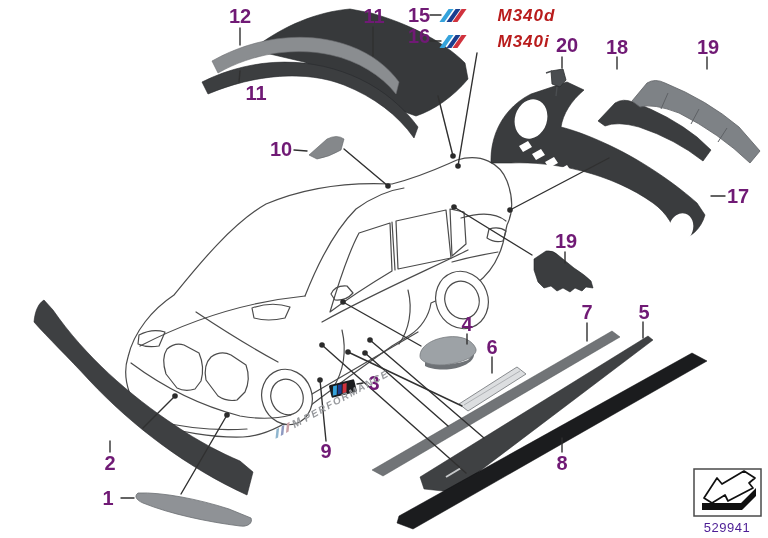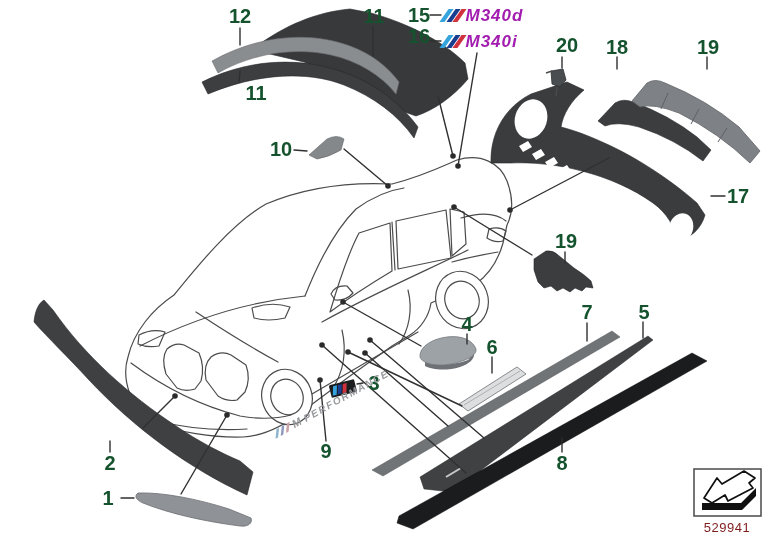--- a/index.html
+++ b/index.html
@@ -3,53 +3,53 @@
 <meta charset="utf-8">
 <style>
   html,body{margin:0;padding:0;background:#e8e8e8;}
   .stage{
     position:relative;width:768px;height:538px;background:#ffffff;
     overflow:hidden;font-family:"Liberation Sans",sans-serif;
   }
   .stage svg{position:absolute;left:0;top:0;}
   .callout{
     position:absolute;transform:translate(-50%,-50%);
-    font:700 20px "Liberation Sans",sans-serif;color:#14532d;
+    font:700 20px "Liberation Sans",sans-serif;color:#701a75;
     line-height:1;letter-spacing:0;cursor:default;user-select:none;
   }
   .badge{
     position:absolute;display:flex;align-items:center;height:22px;
   }
   .badge .stripes{display:flex;align-items:center;margin-right:2px;}
   .badge .stripe{width:5px;height:13px;transform:skewX(-35deg);margin-right:1.5px;}
   .badge .s1{background:#35a3dc;}
   .badge .s2{background:#1a3e8f;}
   .badge .s3{background:#d0323d;}
   .badge .badge-text{
     font:900 17px "Liberation Sans",sans-serif;font-style:italic;
-    color:#a21caf;letter-spacing:1px;line-height:1;
+    color:#b91c1c;letter-spacing:1px;line-height:1;margin-left:32px;
   }
   .side-logo{
     position:absolute;left:276px;top:428px;transform:rotate(-29deg);
     transform-origin:left center;display:flex;align-items:center;gap:2px;
     color:#97999d;
   }
   .side-logo .stripe{width:3px;height:8px;transform:skewX(-35deg);margin-right:1px;}
   .side-logo .s1{background:#8fb6cf;}
   .side-logo .s2{background:#8d99c0;}
   .side-logo .s3{background:#c9a0a6;}
   .side-logo .m{font:900 11px "Liberation Sans",sans-serif;font-style:italic;margin:0 2px 0 1px;}
   .side-logo .txt{font:700 10px "Liberation Sans",sans-serif;font-style:italic;letter-spacing:1.6px;}
   .copyright{
     position:absolute;left:9px;top:506px;
     font:600 17px "Liberation Sans",sans-serif;color:#161616;letter-spacing:0;
   }
   .diagram-number{
     position:absolute;left:727px;top:527px;transform:translate(-50%,-50%);
-    font:400 13px "Liberation Sans",sans-serif;color:#7f1d1d;letter-spacing:0.5px;
+    font:400 13px "Liberation Sans",sans-serif;color:#4c1d95;letter-spacing:0.5px;
   }
 </style>
 </head>
 <body>
 
 <div class="stage">
 
   <svg width="768" height="538" viewBox="0 0 768 538">
 
     <g fill="none" stroke="#4b4b4b" stroke-width="1.2" stroke-linecap="round" stroke-linejoin="round">

